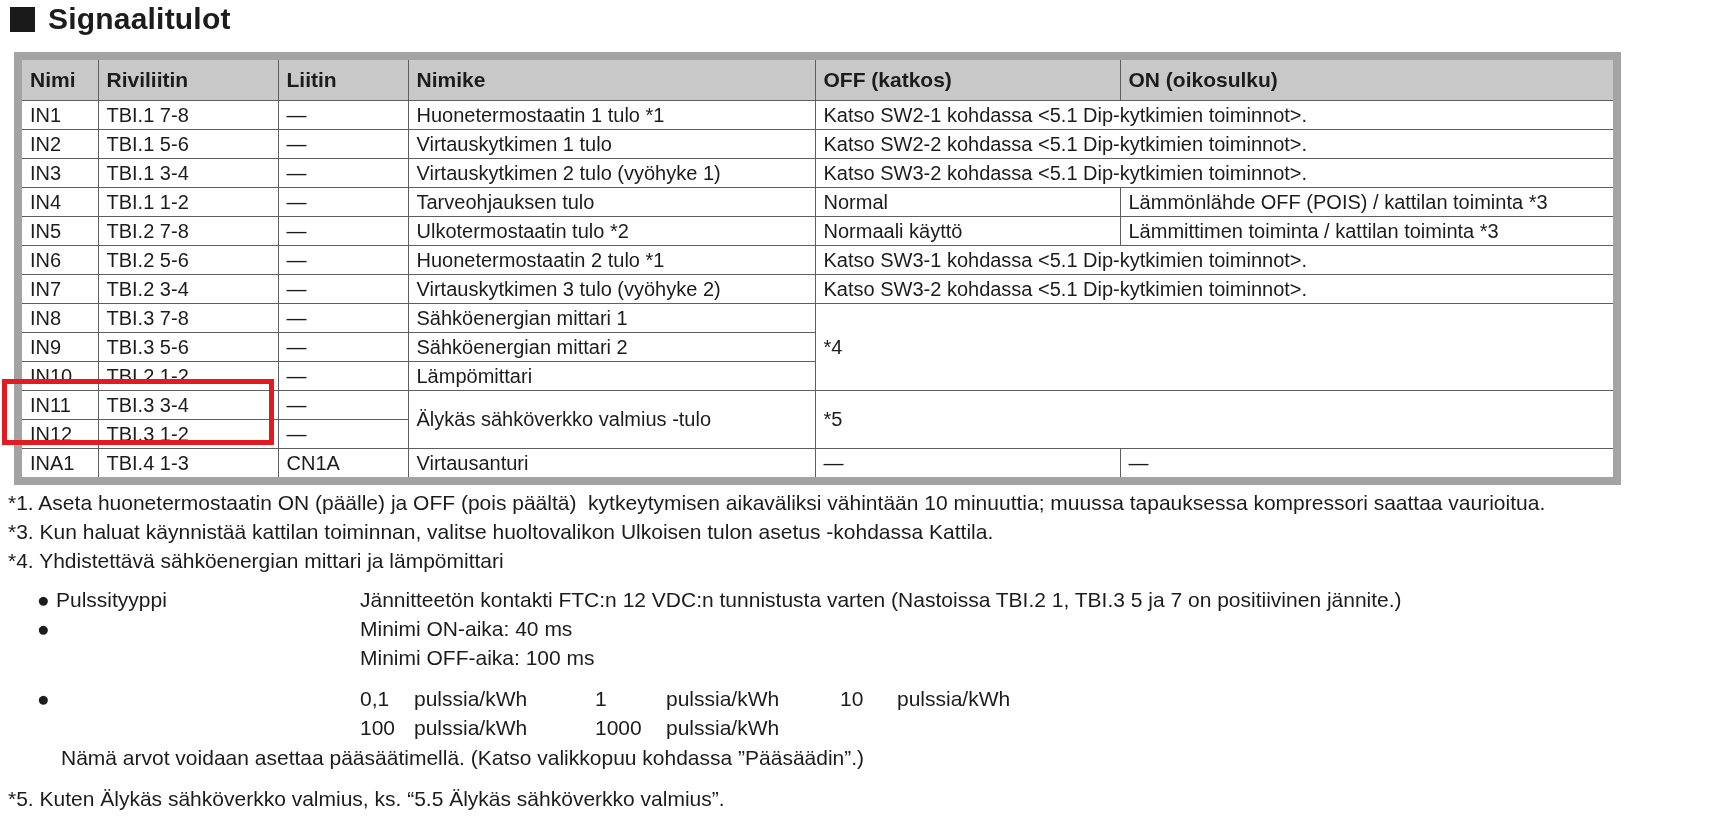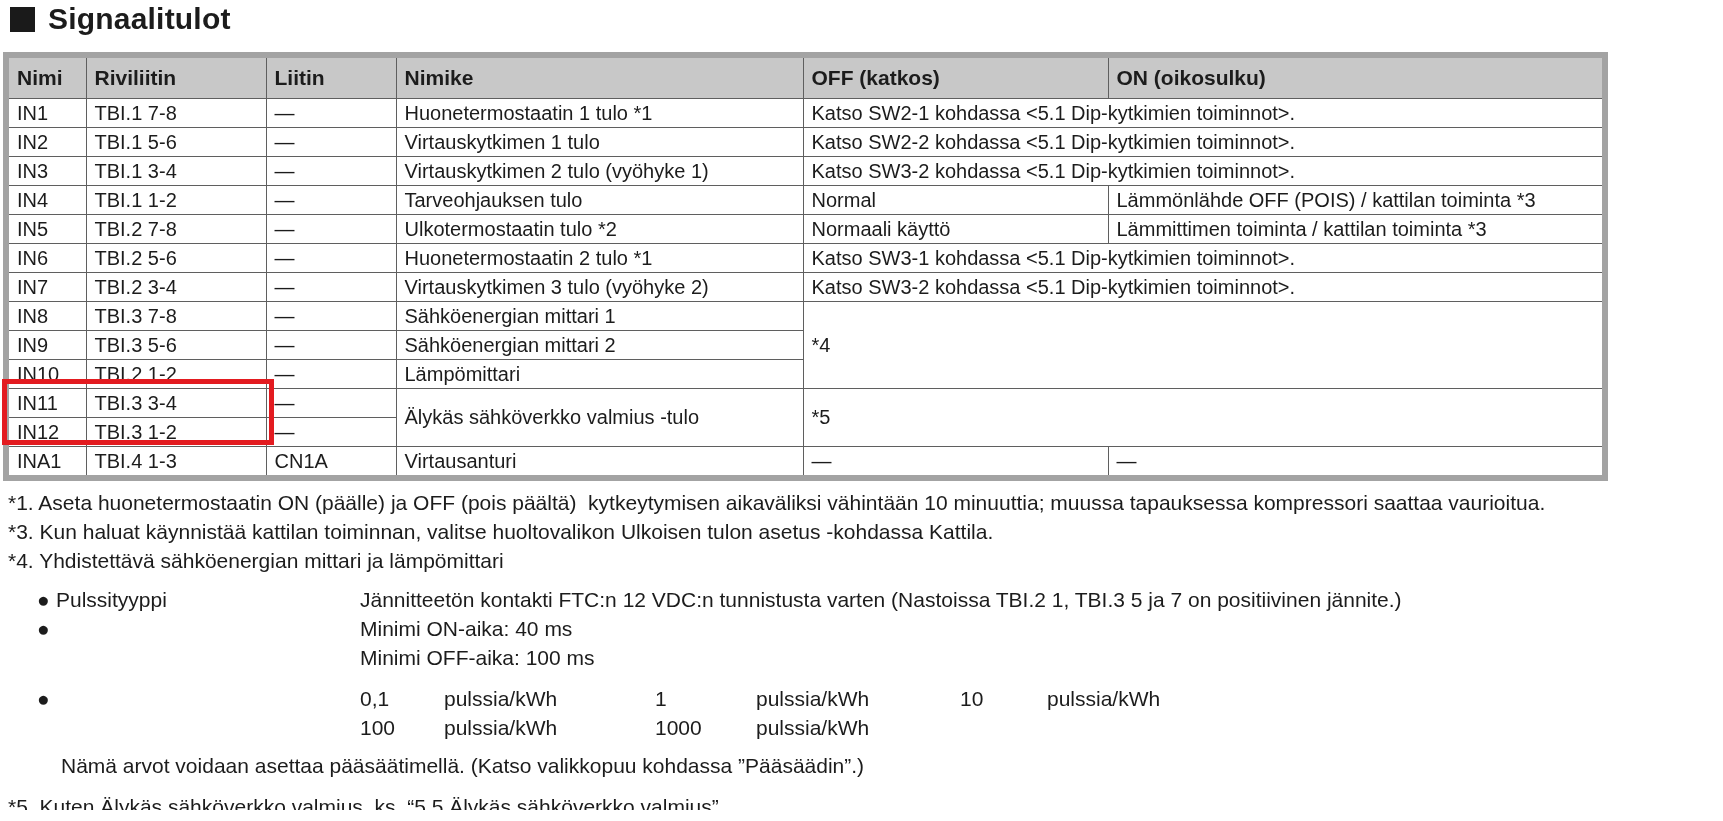--- a/index.html
+++ b/index.html
@@ -18,24 +18,24 @@
     display:flex; align-items:center;
     font-size:30px; font-weight:bold; letter-spacing:0.2px;
   }
   .square-icon {
     display:inline-block; width:25px; height:25px;
     background:#1a1a1a; margin-right:13px; flex:0 0 auto;
   }
 
   
   table.sig {
-    position:absolute; top:52px; left:3px;
+    position:absolute; top:52px; left:14px;
     border-collapse:collapse; table-layout:fixed;
     width:1599px;
-    border:6px solid #a3a3a3;
+    border:8px solid #a3a3a3;
   }
   table.sig th, table.sig td {
     border:1px solid #5f5f5f;
     padding:0 8px;
     font-size:20px;
     white-space:nowrap; overflow:hidden;
     vertical-align:middle;
     text-align:left;
   }
   table.sig th {
@@ -67,23 +67,22 @@
   .spec {
     display:grid; grid-template-columns:323px 1fr;
     margin-left:29px;
   }
   .spec.gap { margin-top:12px; }
   .spec-label { display:flex; }
   .bullet-icon { display:inline-block; width:19px; flex:0 0 auto; }
   .units-grid {
     display:grid;
     grid-template-columns:54px 181px 71px 174px 57px auto;
-    gap:30px;
-  }
-  .settings-note { margin-left:53px; margin-top:9px; }
+  }
+  .settings-note { margin-left:53px; margin-top:1px; }
   .fn5 { margin-top:12px; }
 </style>
 </head>
 <body>
 
 <div class="page">
 
   <div class="title">
     <span class="square-icon"></span>
     <span>Signaalitulot</span>

